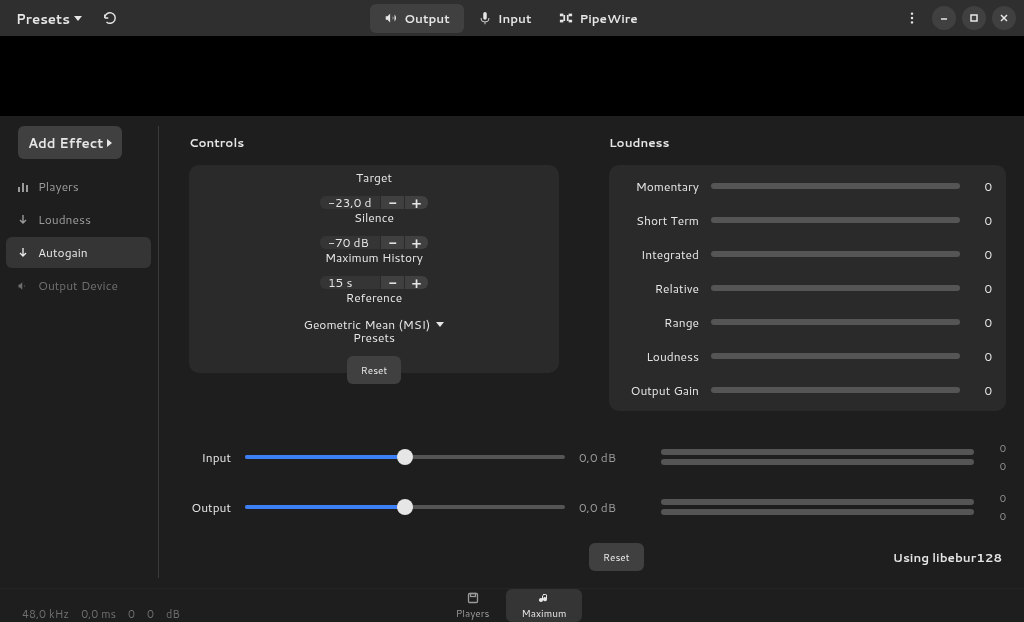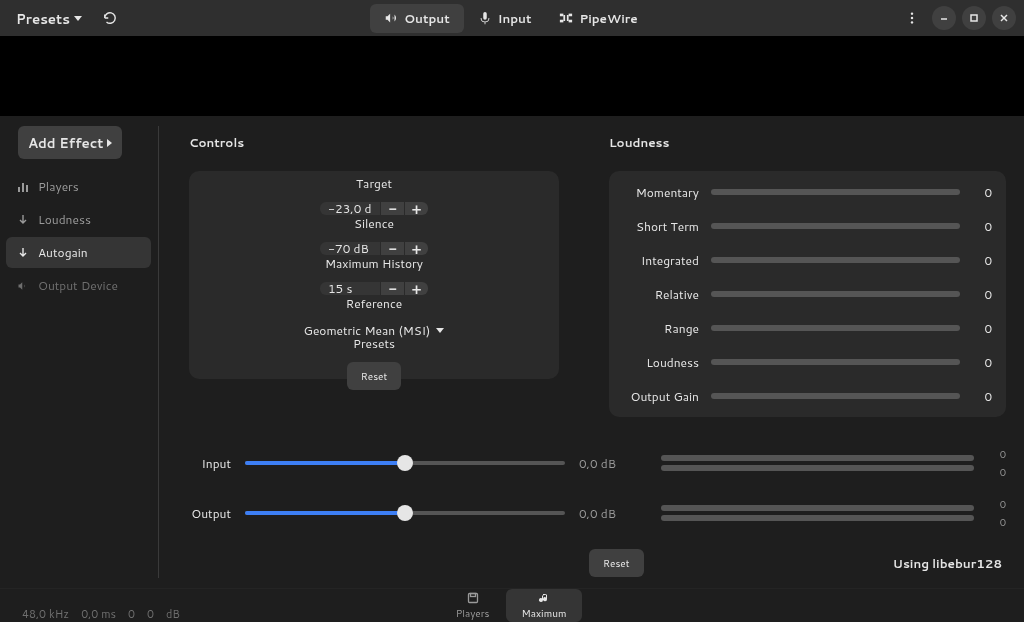--- a/index.html
+++ b/index.html
@@ -44,21 +44,21 @@
   .sidebar{width:158px;padding:10px 6px;display:flex;flex-direction:column;gap:2px;border-right:1px solid transparent;}
   .add-effect{align-self:flex-start;margin:0 0 10px 12px;background:var(--panel-lighter);border:none;border-radius:6px;color:var(--text);font-weight:700;padding:7px 10px;display:flex;align-items:center;gap:4px;cursor:pointer;}
   .side-item{display:flex;align-items:center;gap:8px;padding:7px 10px;border-radius:6px;cursor:pointer;color:var(--text-dim);font-size:12px;}
   .side-item.active{background:var(--panel-light);color:var(--text);}
   .side-item .ico{width:14px;display:flex;justify-content:center;}
   .divider{width:1px;background:var(--border);margin:10px 0;}
   .main{flex:1;padding:18px 18px 10px 30px;display:flex;flex-direction:column;gap:10px;overflow:hidden;}
 
   
   .panels{display:flex;gap:50px;}
-  .panel-col{display:flex;flex-direction:column;gap:16px;}
+  .panel-col{display:flex;flex-direction:column;gap:10px;}
   .panel-title{font-weight:700;color:var(--text);margin-bottom:4px;}
   .panel{background:var(--panel);border-radius:10px;padding:4px 0;}
 
   .ctrl-row{display:flex;align-items:center;height:40px;padding:0 14px;gap:10px;flex-direction:column;}
   .ctrl-label{flex:1;color:var(--text);font-size:12px;}
   .spin{display:flex;align-items:center;border-radius:6px;overflow:hidden;}
   .spin-val{width:60px;height:28px;background:var(--panel-light);border:none;color:var(--text);text-align:left;padding:0 8px;font-size:12px;border-radius:6px 0 0 6px;}
   .spin-btn{width:24px;height:28px;background:var(--panel-lighter);color:var(--text);display:flex;align-items:center;justify-content:center;font-weight:700;cursor:pointer;font-size:14px;border-left:1px solid var(--panel);}
   .spin-btn:last-child{border-radius:0 6px 6px 0;}
   .dropdown{display:flex;align-items:center;gap:6px;color:var(--text);cursor:pointer;font-size:12px;}

